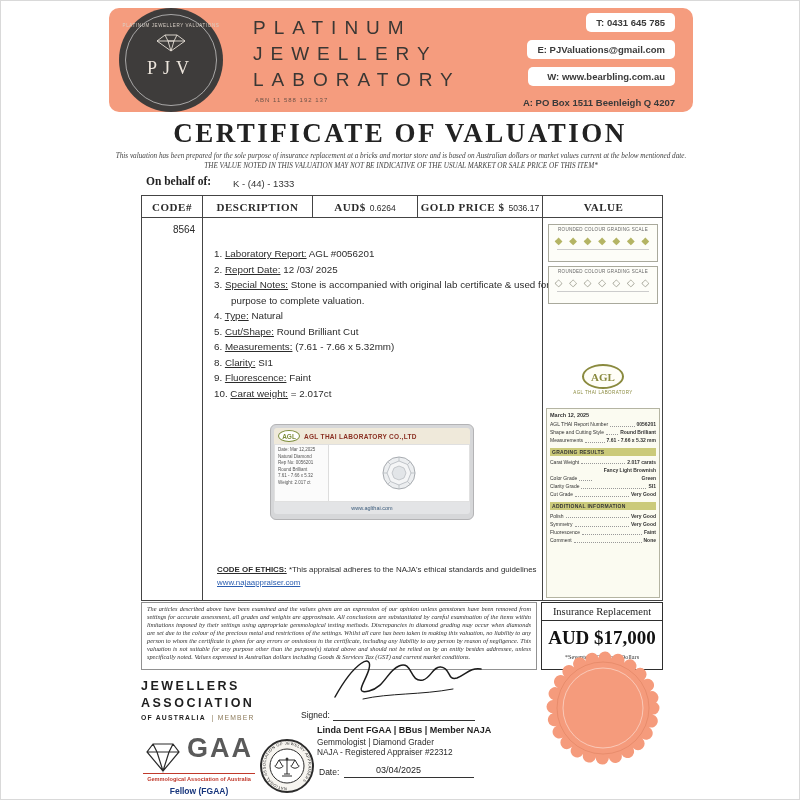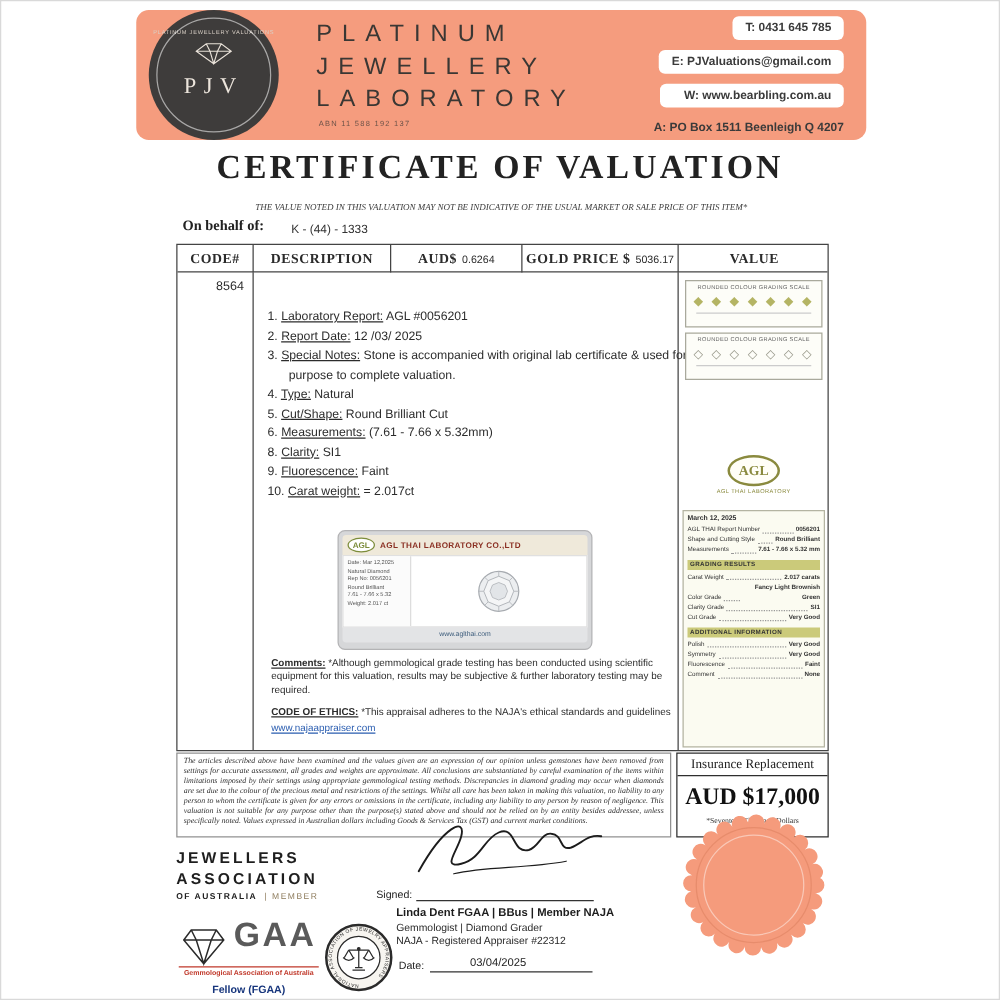--- a/index.html
+++ b/index.html
@@ -124,20 +124,21 @@
   <div class="brand-line bl1">PLATINUM</div>
   <div class="brand-line bl3">LABORATORY</div>
   <div class="abn">ABN 11 588 192 137</div>
 
   <div class="contact-row cr1 pill">T: 0431 645 785</div>
   <div class="contact-row cr2 pill">E: PJValuations@gmail.com</div>
   <div class="contact-row cr3 pill">W: www.bearbling.com.au</div>
   <div class="contact-row cr4">A: PO Box 1511 Beenleigh Q 4207</div>
 
   <div class="cert-title">CERTIFICATE OF VALUATION</div>
+  <div class="disc disc1">This valuation has been prepared for the sole purpose of insurance replacement at a bricks and mortar store and is based on Australian dollars or market values current at the below mentioned date.</div>
   <div class="disc disc2">THE VALUE NOTED IN THIS VALUATION MAY NOT BE INDICATIVE OF THE USUAL MARKET OR SALE PRICE OF THIS ITEM*</div>
   <div class="behalf-label">On behalf of:</div>
   <div class="behalf-value">K - (44) - 1333</div>
 
   <div class="vtable">
 
     <div class="thead">
       <div class="th th1">CODE#</div>
       <div class="th th2">DESCRIPTION</div>
       <div class="th th3"><span>AUD$</span><span class="hdr-val">0.6264</span></div>
@@ -181,24 +182,20 @@
             <circle cx="19" cy="19" r="16" fill="#eceef0" stroke="#a7abb0" stroke-width="1"></circle>
             <polygon points="19,7 27.5,10.5 31,19 27.5,27.5 19,31 10.5,27.5 7,19 10.5,10.5" fill="#f4f5f6" stroke="#b3b7bc" stroke-width="0.8"></polygon>
             <polygon points="19,12 24,14 26,19 24,24 19,26 14,24 12,19 14,14" fill="#e2e5e8" stroke="#b3b7bc" stroke-width="0.7"></polygon>
             <path d="M19 3 L19 7 M35 19 L31 19 M19 35 L19 31 M3 19 L7 19 M30.3 7.7 L27.5 10.5 M30.3 30.3 L27.5 27.5 M7.7 30.3 L10.5 27.5 M7.7 7.7 L10.5 10.5" stroke="#b3b7bc" stroke-width="0.7"></path>
           </svg>
         </div>
       </div>
       <div class="photo-foot">www.aglthai.com</div>
     </div>
 
-    <div class="comments">
-      <span class="u" style="font-weight:bold;">Comments:</span>
-      <span>*Although gemmological grade testing has been conducted using scientific equipment for this valuation, results may be subjective &amp; further laboratory testing may be required.</span>
-    </div>
 
     <div class="ethics">
       <span class="u" style="font-weight:bold;">CODE OF ETHICS:</span>
       <span>*This appraisal adheres to the NAJA's ethical standards and guidelines</span>
     </div>
     <div class="naja-link">www.najaappraiser.com</div>
 
     <div class="thumb thumb1">
       <div class="t-title">ROUNDED COLOUR GRADING SCALE</div>
       <div class="t-icons olive">◆ ◆ ◆ ◆ ◆ ◆ ◆</div>

